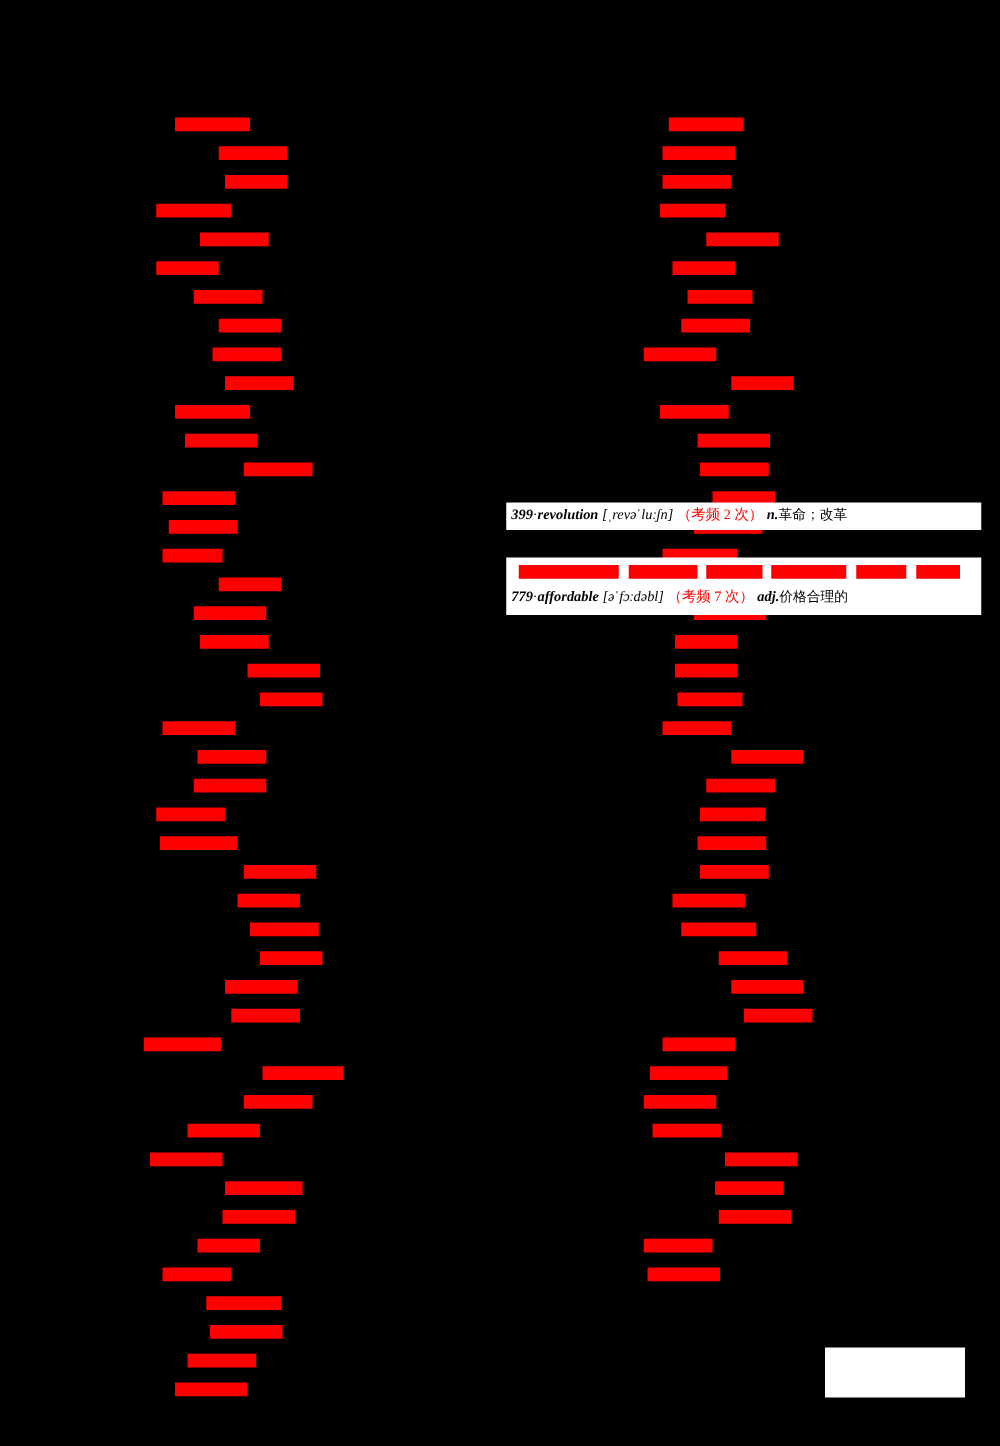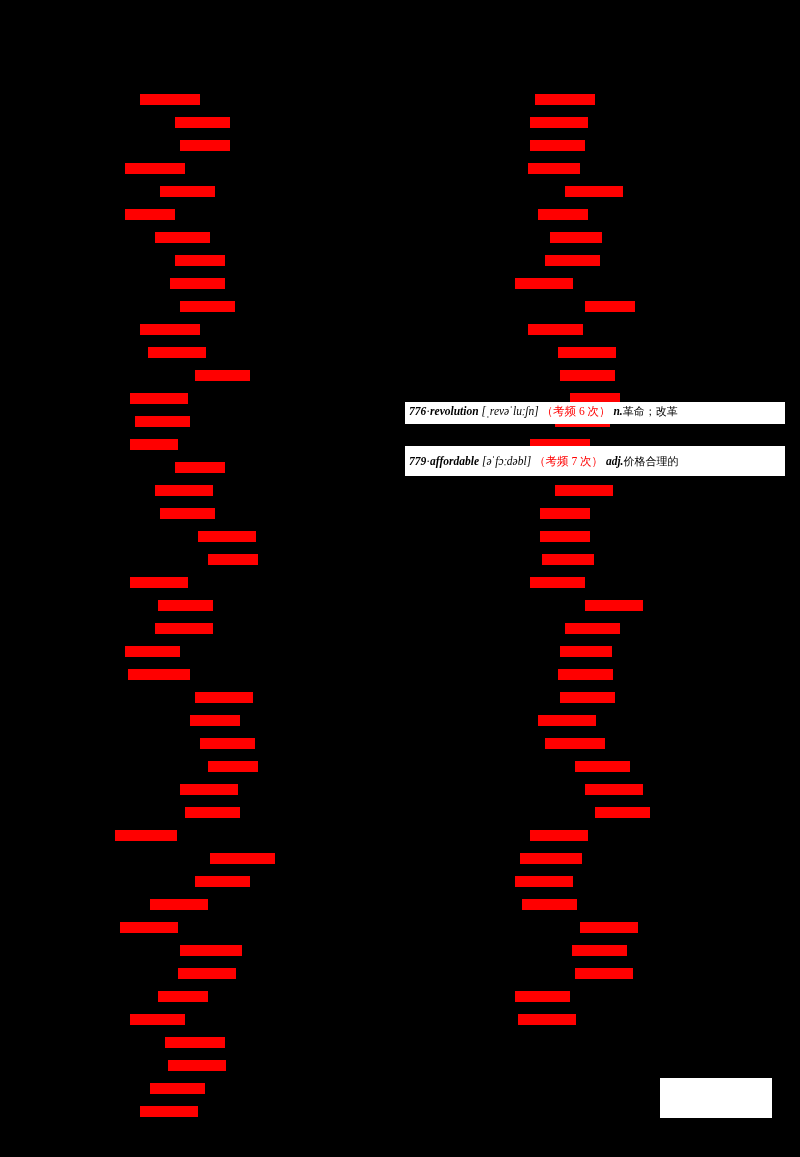--- a/index.html
+++ b/index.html
@@ -55,21 +55,21 @@
     background: #ffffff;
     color: #000000;
     font-size: 11.5px;
     font-family: "Liberation Serif", serif;
     white-space: nowrap;
     padding: 2px 4px;
     box-sizing: border-box;
   }
   .vb-1 { top: 402px; height: 22px; }
   .vb-2 { top: 424px; height: 22px; }
-  .vb-4 { top: 452px; height: 24px; }
+  .vb-4 { top: 468px; height: 24px; }
   .num { font-style: italic; font-weight: bold; }
   .word { font-style: italic; font-weight: bold; }
   .phon { font-style: italic; }
   .freq { color: #ff0000; }
   .pos { font-style: italic; font-weight: bold; }
   .cn { font-family: "DejaVu Sans", sans-serif; font-size: 11px; }
 
   .hidden-row {
     position: absolute;
     left: 405px;
@@ -354,23 +354,23 @@
       </div>
       <div class="entry">
         <span class="redact" style="left: 105px; width: 55px;"></span>
       </div>
       <div class="entry">
         <span class="redact" style="left: 108px; width: 58px;"></span>
       </div>
     </div>
 
   <div class="visible-block vb-1">
-    <span class="num">776</span><span>·</span><span class="word">revolution</span>
+    <span class="num">399</span><span>·</span><span class="word">revolution</span>
     <span class="phon">[ˌrevəˈluːʃn]</span>
-    <span class="freq">（考频 6 次）</span>
+    <span class="freq">（考频 2 次）</span>
     <span class="pos">n.</span><span class="cn">革命；改革</span>
   </div>
 
 
   <div class="hidden-row">
     <span class="redact" style="left:10px;  width:80px;"></span>
     <span class="redact" style="left:98px;  width:55px;"></span>
     <span class="redact" style="left:160px; width:45px;"></span>
     <span class="redact" style="left:212px; width:60px;"></span>
     <span class="redact" style="left:280px; width:40px;"></span>

